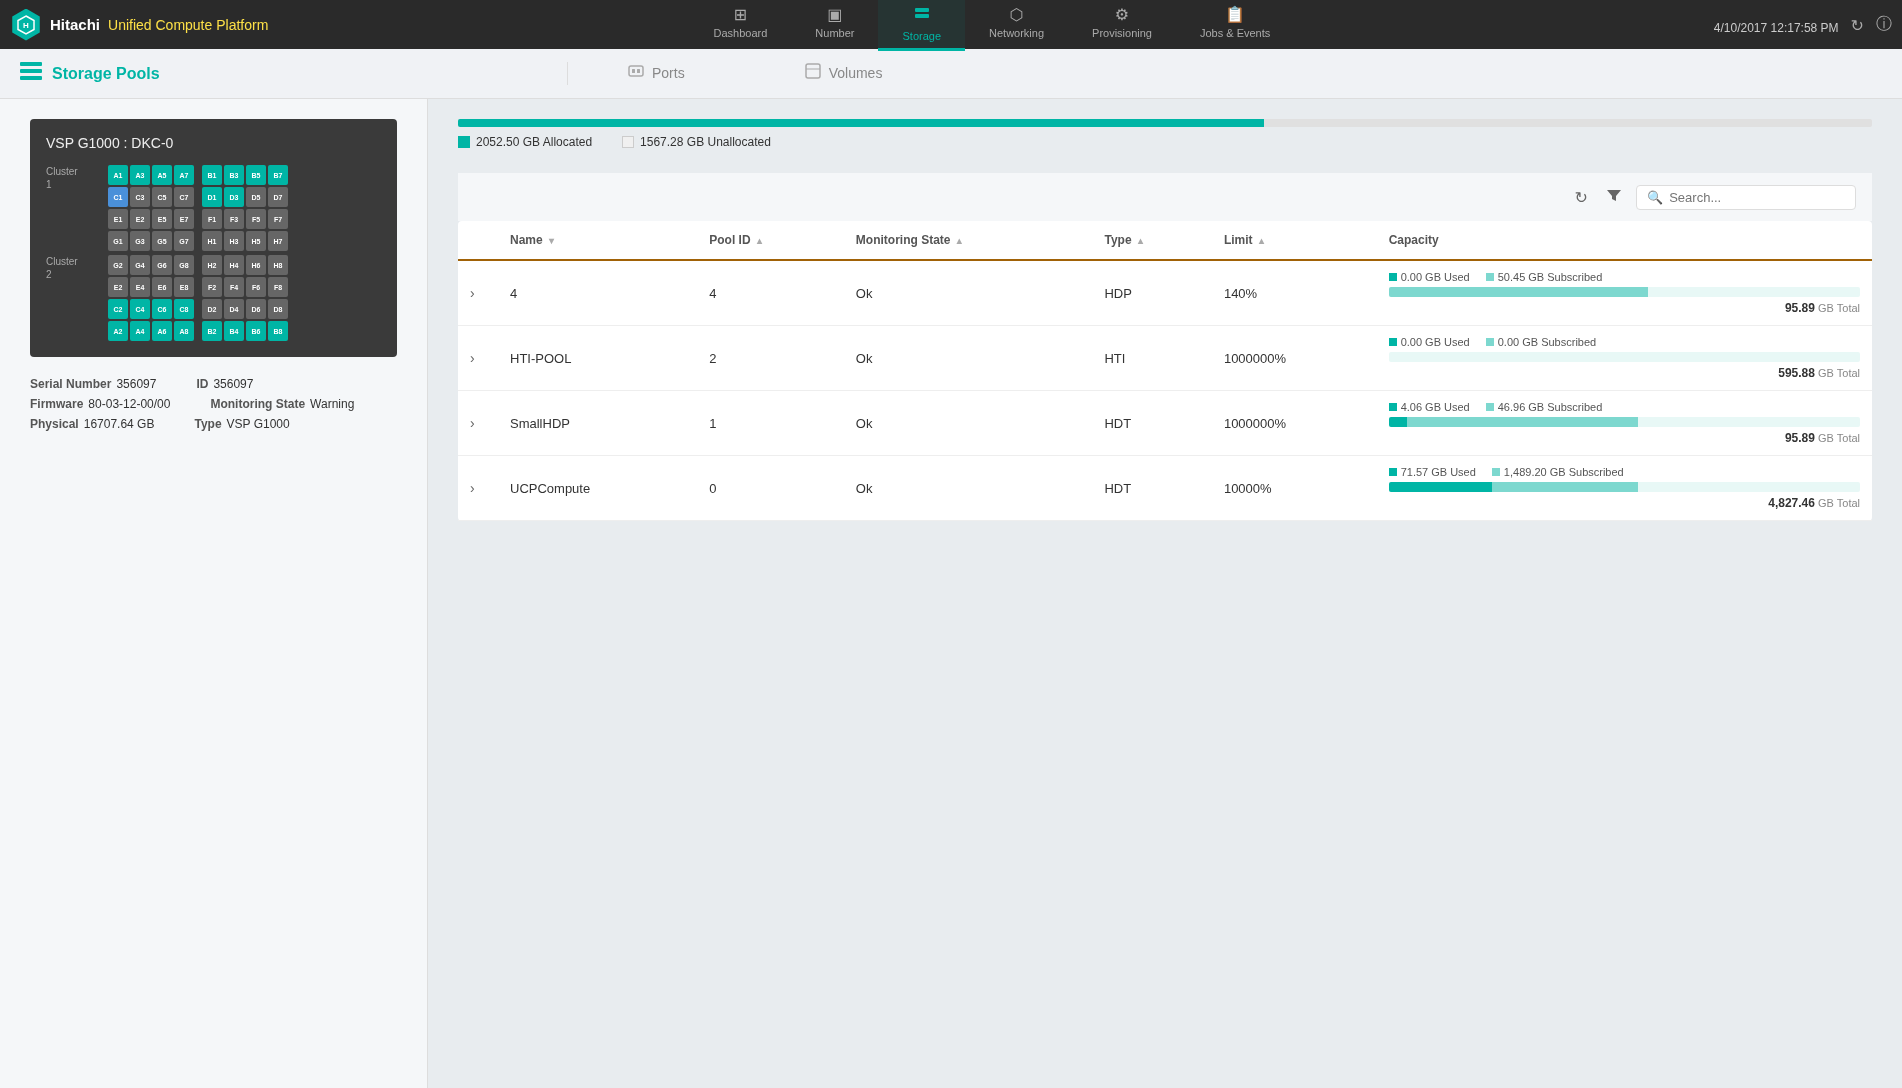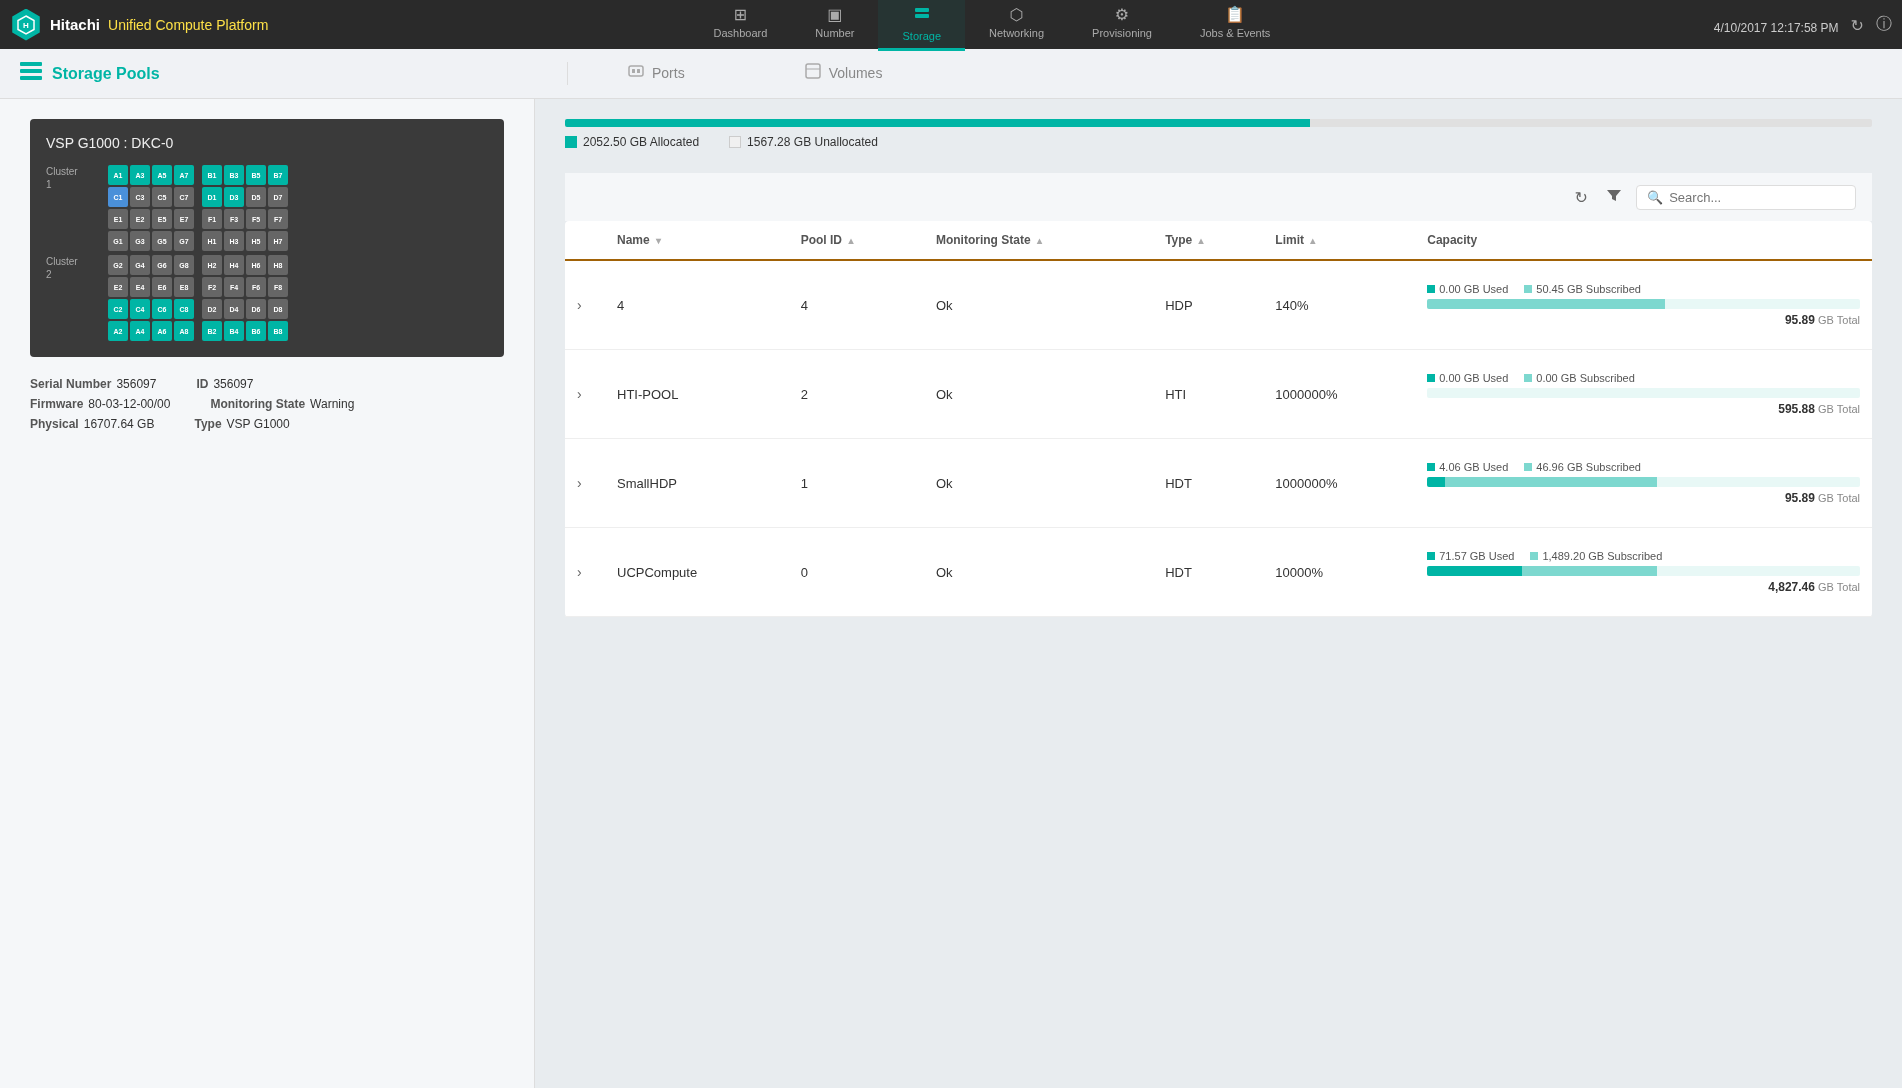--- a/index.html
+++ b/index.html
@@ -74,21 +74,21 @@
       color: #888; cursor: pointer; font-size: 14px;
       border-bottom: 2px solid transparent;
     }
 
     
     .main-content {
       display: flex;
       min-height: calc(1088px - 49px - 50px);
     }
     .sidebar {
-      width: 535px;
+      width: 428px;
       background: #f5f7f9;
       padding: 20px 30px;
       border-right: 1px solid #ddd;
     }
 
     
     .device-diagram {
       background: #3a3a3a;
       border-radius: 4px;
       padding: 16px;
@@ -150,21 +150,21 @@
 
     
     table { width: 100%; border-collapse: collapse; }
     thead tr { border-bottom: 2px solid #a16207; }
     th {
       padding: 12px 12px; text-align: left; font-weight: 600;
       font-size: 12px; color: #555;
     }
     th .sort-arrow { color: #aaa; font-size: 10px; margin-left: 3px; }
     tbody tr { border-bottom: 1px solid #eee; }
-    tbody td { padding: 22px 12px; font-size: 13px; vertical-align: middle; }
+    tbody td { padding: 10px 12px; font-size: 13px; vertical-align: middle; }
     .expand-btn {
       background: none; border: none; cursor: pointer; color: #666; font-size: 14px;
     }
     .capacity-cell { min-width: 200px; }
     .capacity-bar-wrap { background: #e8f8f6; height: 10px; border-radius: 2px; overflow: hidden; margin: 4px 0; }
     .capacity-bar-inner { display: flex; height: 100%; }
     .cap-used { background: #00b5a5; }
     .cap-subscribed { background: #7dd8cf; }
     .cap-meta { display: flex; gap: 16px; font-size: 11px; color: #555; margin-bottom: 2px; }
     .cap-meta .dot { width: 8px; height: 8px; display: inline-block; margin-right: 4px; }

